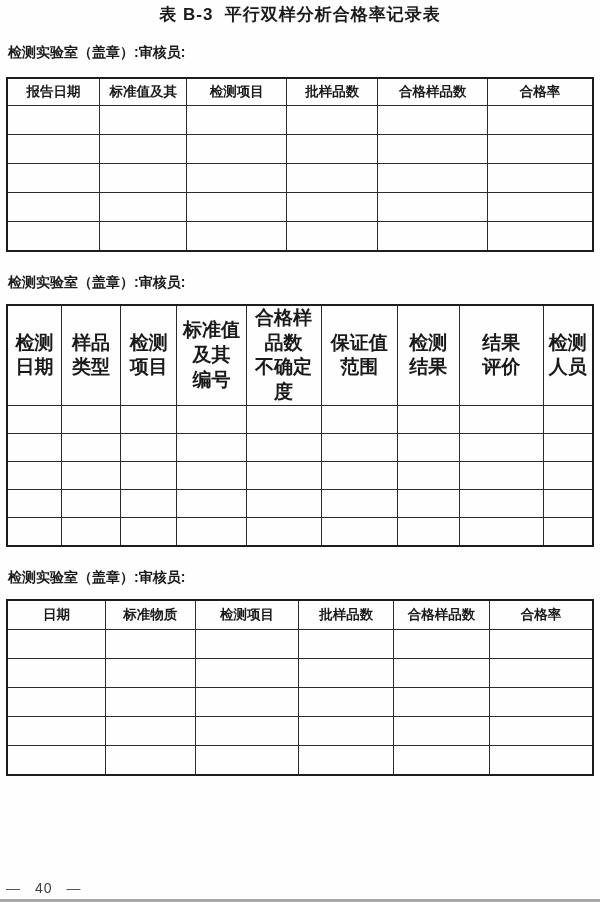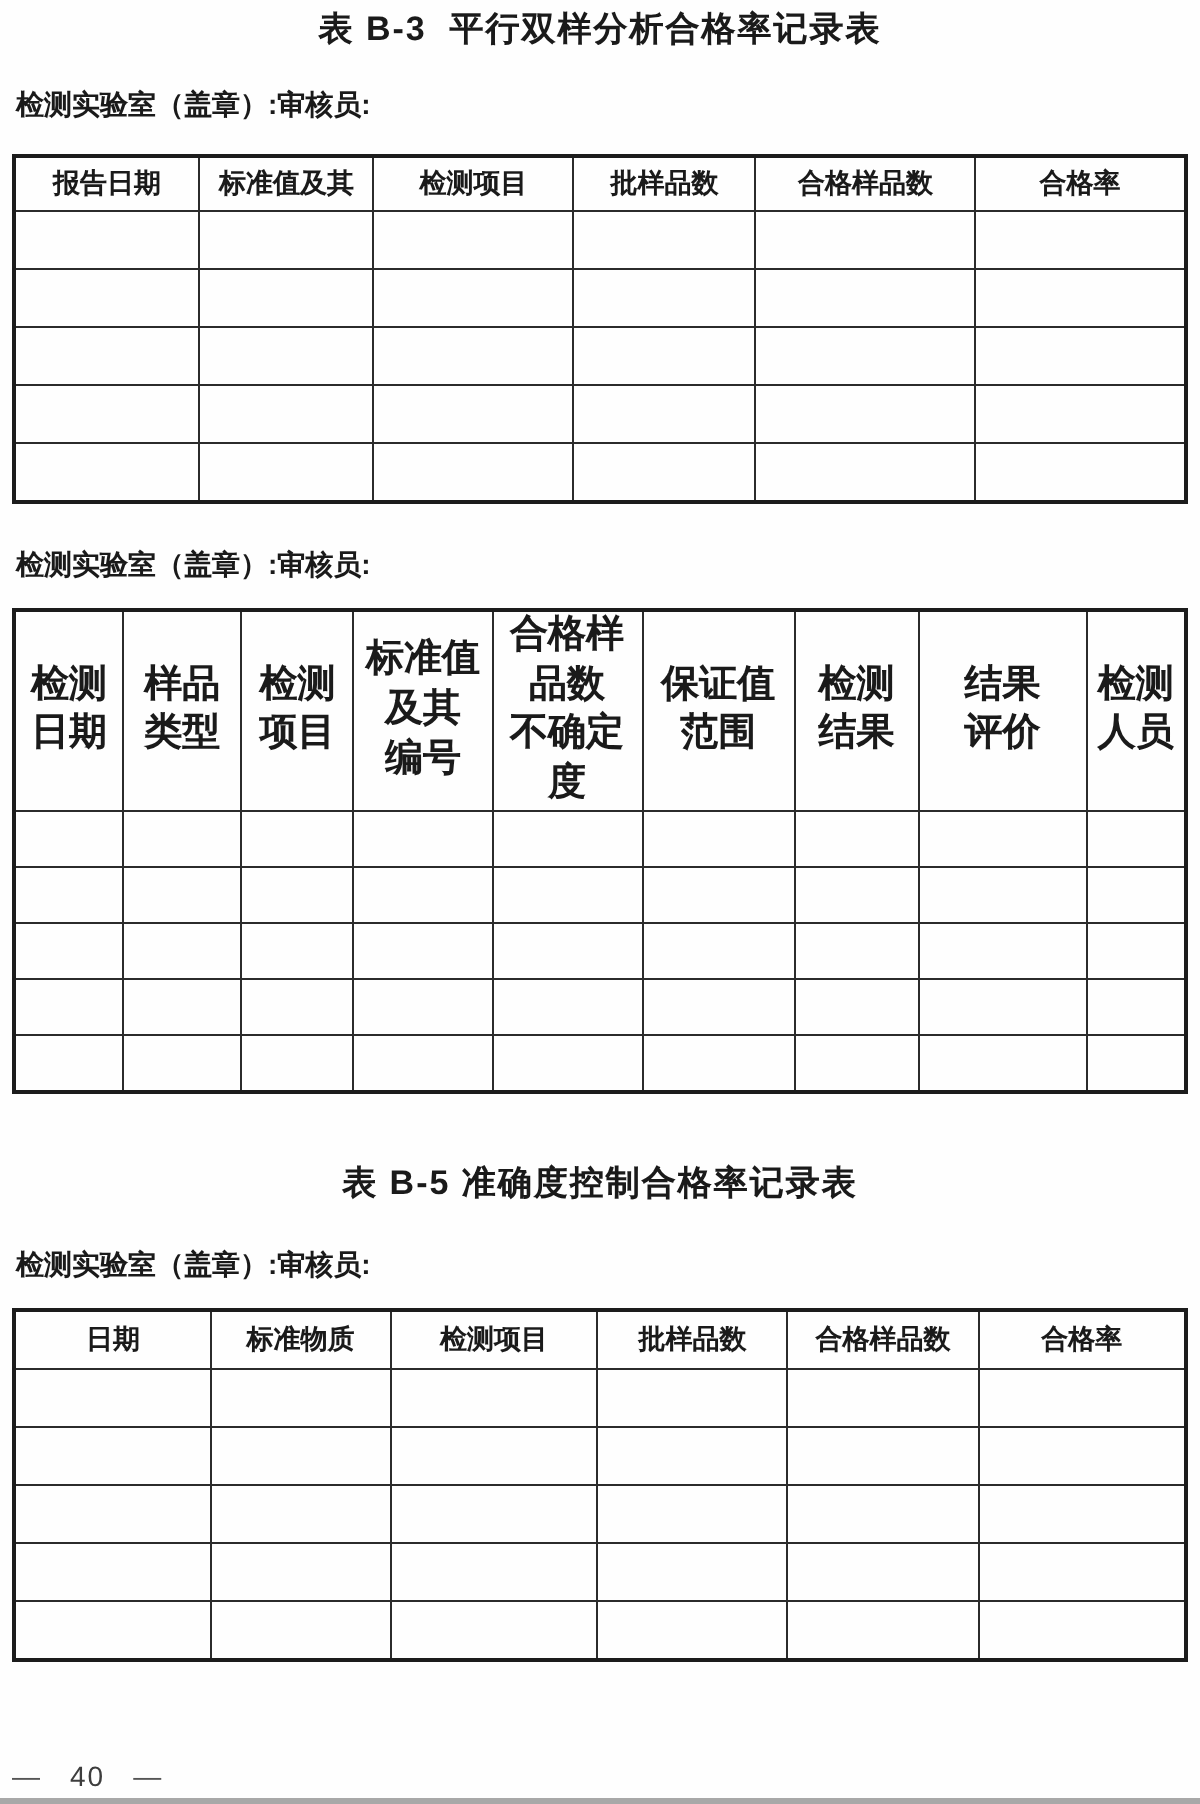--- a/index.html
+++ b/index.html
@@ -253,21 +253,20 @@
             <td></td>
             <td></td>
             <td></td>
             <td></td>
           </tr>
         </tbody>
       </table>
   </section>
 
   <section class="table-section sec-b5">
-    <h2 class="tbl-title">表 B-5 准确度控制合格率记录表</h2>
     <div class="label-row">
       <span>检测实验室（盖章）:</span>
       <span>审核员:</span>
     </div>
     <table class="record-table">
         <colgroup>
           <col style="width: 16.8%;">
           <col style="width: 15.3%;">
           <col style="width: 17.7%;">
           <col style="width: 16.2%;">

